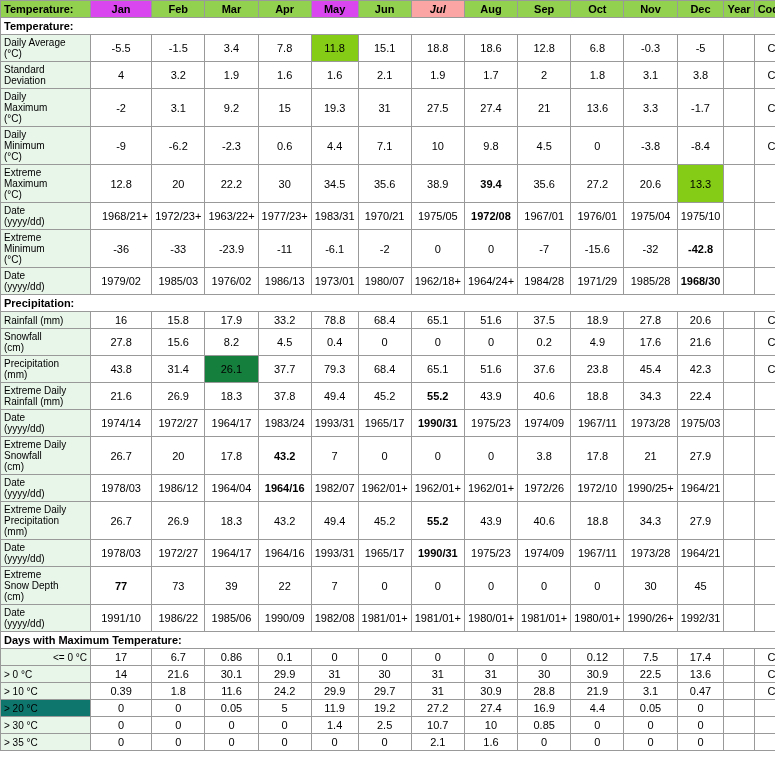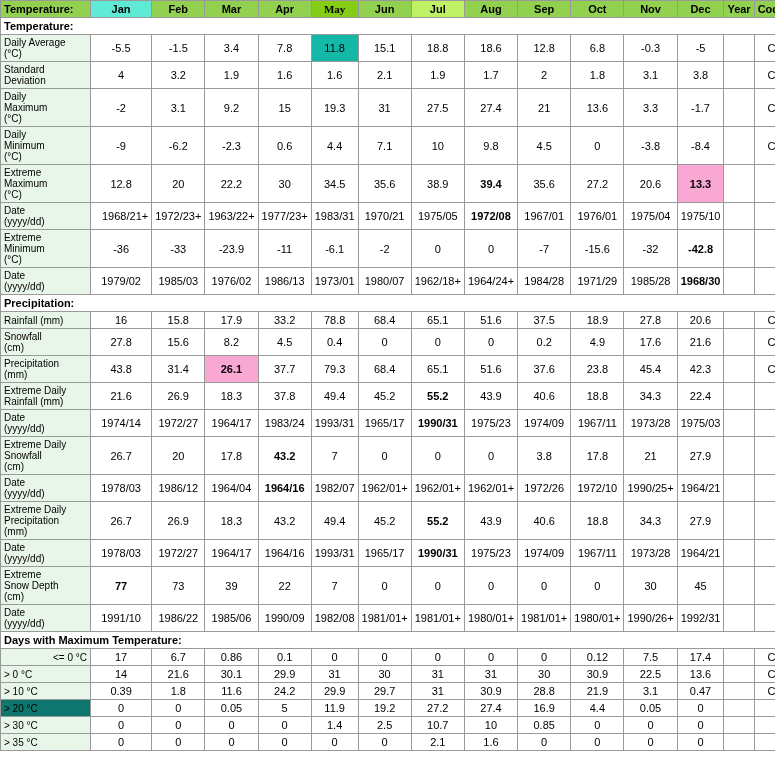--- a/index.html
+++ b/index.html
@@ -9,48 +9,48 @@
     th { background: #c6efce; font-weight: bold; }
     td { background: #fff; }
   </style>
 </head>
 <body>
 
 <table>
   <thead>
     <tr>
       <th style="text-align:left; background:#92d050; min-width:90px;">Temperature:</th>
-      <th style="background:#5eead4;">Jan</th>
+      <th style="background:#d946ef;">Jan</th>
       <th style="background:#92d050;">Feb</th>
       <th style="background:#92d050;">Mar</th>
       <th style="background:#92d050;">Apr</th>
-      <th style="background:#84cc16;font-family:Liberation Serif, serif;">May</th>
+      <th style="background:#d946ef;">May</th>
       <th style="background:#92d050;">Jun</th>
-      <th style="background:#bef264;">Jul</th>
+      <th style="background:#fca5a5;font-style:italic;">Jul</th>
       <th style="background:#92d050;">Aug</th>
       <th style="background:#92d050;">Sep</th>
       <th style="background:#92d050;">Oct</th>
       <th style="background:#92d050;">Nov</th>
       <th style="background:#92d050;">Dec</th>
       <th style="background:#92d050;">Year</th>
       <th style="background:#92d050;">Code</th>
     </tr>
   </thead>
   <tbody id="table-body">
   <tr>
         <td colspan="15" style="text-align: left; font-weight: bold; background: rgb(255, 255, 255);">Temperature:</td>
       </tr>
       <tr>
         <td style="text-align: left; background: rgb(232, 245, 233); white-space: pre-line; font-size: 10px;">Daily Average
 (°C)</td>
         <td style="background: rgb(255, 255, 255);">-5.5</td>
         <td style="background: rgb(255, 255, 255);">-1.5</td>
         <td style="background: rgb(255, 255, 255);">3.4</td>
         <td style="background: rgb(255, 255, 255);">7.8</td>
-        <td style="background: #14b8a6;">11.8</td>
+        <td style="background: #84cc16;">11.8</td>
         <td style="background: rgb(255, 255, 255);">15.1</td>
         <td style="background: rgb(255, 255, 255);">18.8</td>
         <td style="background: rgb(255, 255, 255);">18.6</td>
         <td style="background: rgb(255, 255, 255);">12.8</td>
         <td style="background: rgb(255, 255, 255);">6.8</td>
         <td style="background: rgb(255, 255, 255);">-0.3</td>
         <td style="background: rgb(255, 255, 255);">-5</td>
         <td style="background: rgb(255, 255, 255);"></td>
         <td style="background: rgb(255, 255, 255);">C</td>
       </tr>
@@ -118,21 +118,21 @@
         <td style="background: rgb(255, 255, 255);">20</td>
         <td style="background: rgb(255, 255, 255);">22.2</td>
         <td style="background: rgb(255, 255, 255);">30</td>
         <td style="background: rgb(255, 255, 255);">34.5</td>
         <td style="background: rgb(255, 255, 255);">35.6</td>
         <td style="background: rgb(255, 255, 255);">38.9</td>
         <td style="font-weight: bold; background: rgb(255, 255, 255);">39.4</td>
         <td style="background: rgb(255, 255, 255);">35.6</td>
         <td style="background: rgb(255, 255, 255);">27.2</td>
         <td style="background: rgb(255, 255, 255);">20.6</td>
-        <td style="background: #f9a8d4; font-weight: bold;">13.3</td>
+        <td style="background: #84cc16;">13.3</td>
         <td style="background: rgb(255, 255, 255);"></td>
         <td style="background: rgb(255, 255, 255);"></td>
       </tr>
       <tr>
         <td style="text-align: left; background: rgb(232, 245, 233); white-space: pre-line; font-size: 10px;">Date
 (yyyy/dd)</td>
         <td style="background: rgb(255, 255, 255); padding-left: 11px;">1968/21+</td>
         <td style="background: rgb(255, 255, 255);">1972/23+</td>
         <td style="background: rgb(255, 255, 255);">1963/22+</td>
         <td style="background: rgb(255, 255, 255);">1977/23+</td>
@@ -220,21 +220,21 @@
         <td style="background: rgb(255, 255, 255);">17.6</td>
         <td style="background: rgb(255, 255, 255);">21.6</td>
         <td style="background: rgb(255, 255, 255);"></td>
         <td style="background: rgb(255, 255, 255);">C</td>
       </tr>
       <tr>
         <td style="text-align: left; background: rgb(232, 245, 233); white-space: pre-line; font-size: 10px;">Precipitation
 (mm)</td>
         <td style="background: rgb(255, 255, 255);">43.8</td>
         <td style="background: rgb(255, 255, 255);">31.4</td>
-        <td style="background: #f9a8d4; font-weight: bold;">26.1</td>
+        <td style="background: #15803d;">26.1</td>
         <td style="background: rgb(255, 255, 255);">37.7</td>
         <td style="background: rgb(255, 255, 255);">79.3</td>
         <td style="background: rgb(255, 255, 255);">68.4</td>
         <td style="background: rgb(255, 255, 255);">65.1</td>
         <td style="background: rgb(255, 255, 255);">51.6</td>
         <td style="background: rgb(255, 255, 255);">37.6</td>
         <td style="background: rgb(255, 255, 255);">23.8</td>
         <td style="background: rgb(255, 255, 255);">45.4</td>
         <td style="background: rgb(255, 255, 255);">42.3</td>
         <td style="background: rgb(255, 255, 255);"></td>

